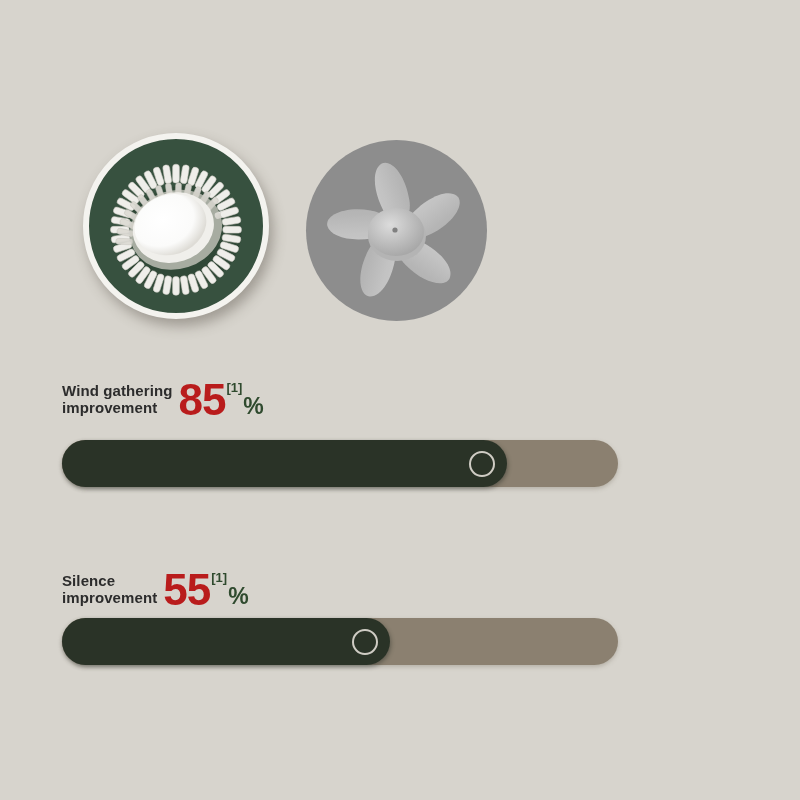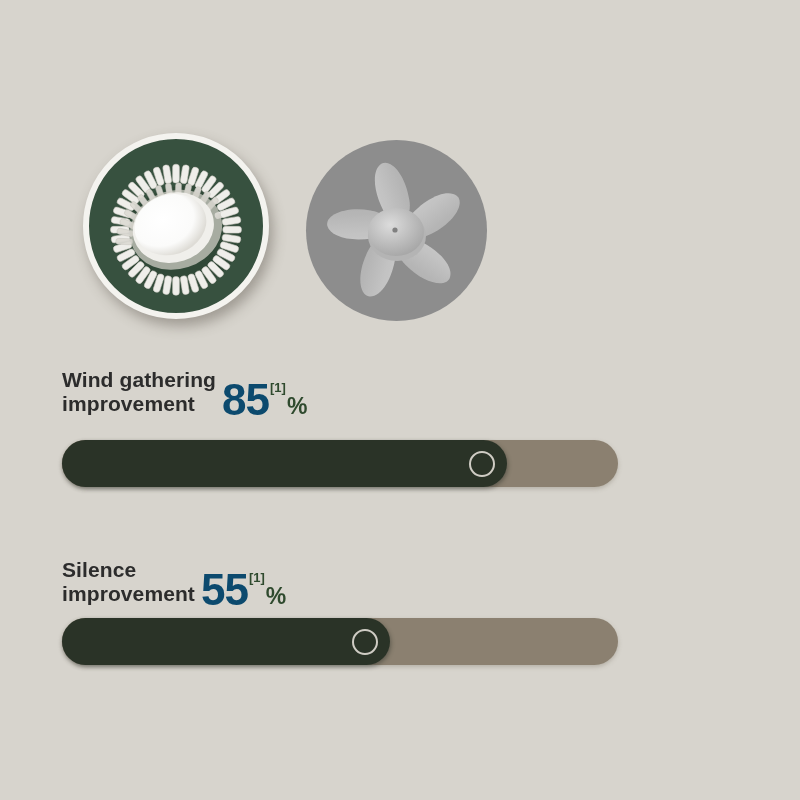--- a/index.html
+++ b/index.html
@@ -77,21 +77,21 @@
     position: absolute;
     left: 62px;
     top: 0;
     display: flex;
     align-items: flex-end;
     height: 54px;
   }
 
   .metric-label {
     color: #2c2c2c;
-    font-size: 21px;
+    font-size: 15px;
     font-weight: bold;
     line-height: 1.17;
     letter-spacing: 0.1px;
     white-space: pre-line;
     padding-bottom: 3px;
   }
 
   .metric-value {
     display: flex;
     align-items: flex-start;
@@ -99,21 +99,21 @@
     margin-left: 6px;
     line-height: 1;
   }
   .metric-2 .metric-value { }
 
   .metric-number {
     font-size: 44px;
     font-weight: bold;
     letter-spacing: -1px;
     line-height: 0.92;
-    color: #0c4a6e;
+    color: #b91c1c;
     text-align: right;
   }
 
   .metric-sup {
     font-size: 13px;
     font-weight: bold;
     color: #2f4a2e;
     line-height: 1;
     margin-top: 1px;
     margin-left: 1px;

